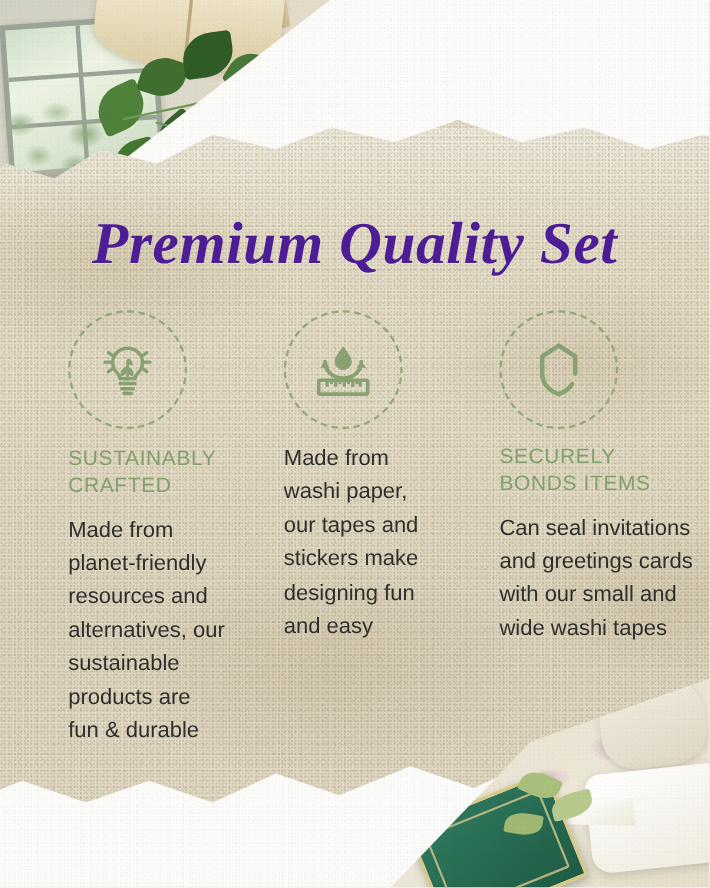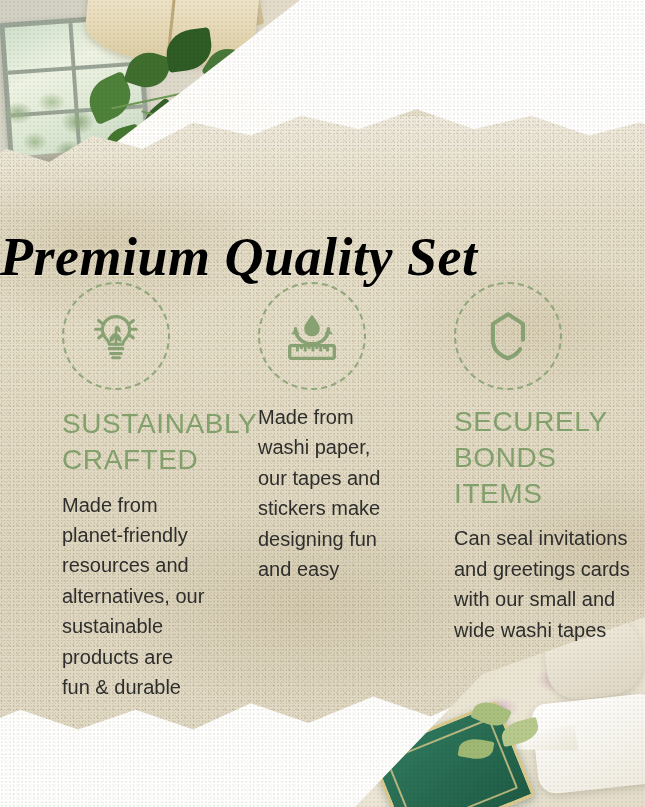--- a/index.html
+++ b/index.html
@@ -225,26 +225,25 @@
     box-shadow:0 3px 7px rgba(120,112,92,.25);
   }
   .br-pot:after{
     content:"";position:absolute;left:26px;top:-10px;width:16px;height:16px;
     border-radius:50%;background:#4a4238;
   }
 
   
   .content{position:absolute;inset:0;}
   .title{
-    position:absolute;left:0;right:0;top:190px;
+    position:absolute;left:0;right:0;top:190px;text-align:center;
     font-family:"Liberation Serif","DejaVu Serif",serif;
     font-style:italic;font-weight:700;font-size:54px;letter-spacing:.5px;
-    color:#000000;
+    color:#4c1d95;
     text-shadow:0 1px 0 rgba(255,255,255,.35);
-    margin-top:36px;
   }
 
   .cols{
     position:absolute;left:62px;top:282px;width:620px;
     display:flex;gap:0;
   }
   .col{width:196px;flex:0 0 196px;}
 
   .icon-wrap{
     width:108px;height:108px;margin:0 auto 0 0;position:relative;
@@ -252,21 +251,21 @@
   }
   .dashed-ring{
     position:absolute;inset:0;border-radius:50%;
     border:2.5px dashed #8ba576;opacity:.92;
   }
   .icon-svg{position:relative;width:62px;height:62px;}
 
   .col-title{
     margin-top:14px;
     font-family:"Liberation Sans",sans-serif;
-    font-weight:400;font-size:28px;line-height:1.28;
+    font-weight:400;font-size:19px;line-height:1.28;
     letter-spacing:.6px;color:#82a06c;
     text-transform:uppercase;
     white-space:pre-line;
   }
   .col-body{
     margin-top:12px;
     font-family:"Liberation Sans",sans-serif;
     font-weight:400;font-size:20px;line-height:1.52;
     color:#2e2e2c;
     white-space:pre-line;

